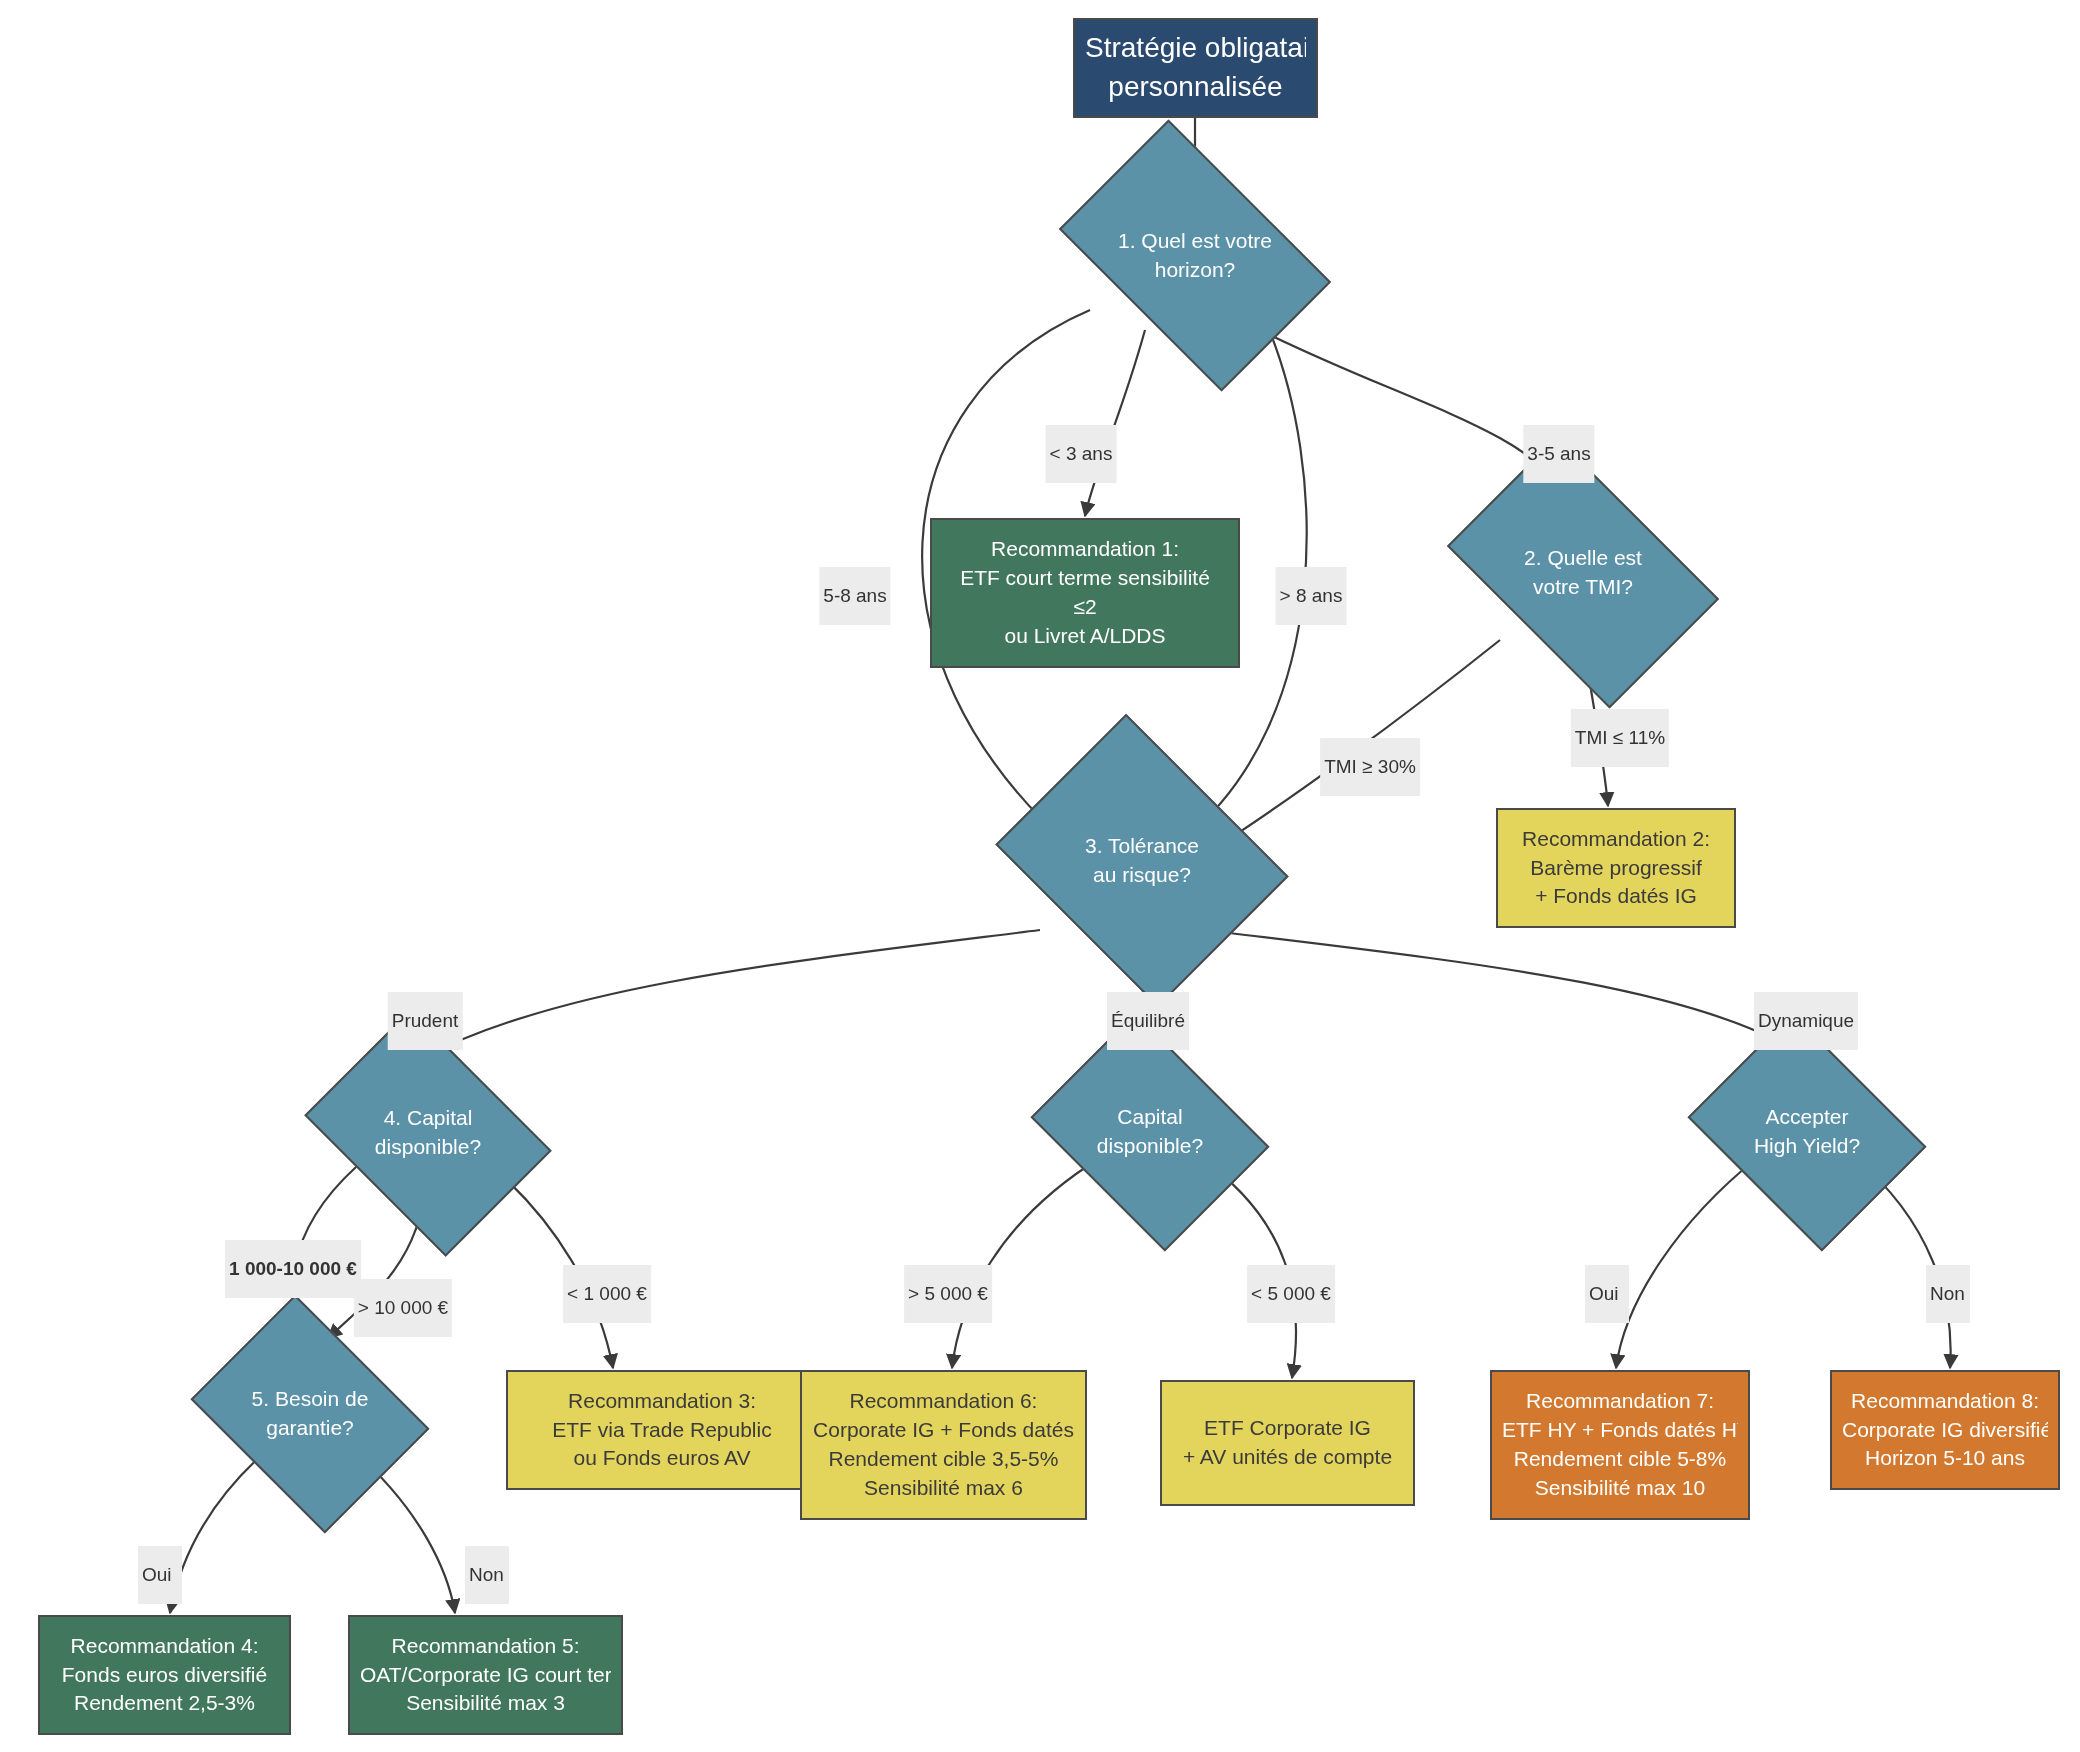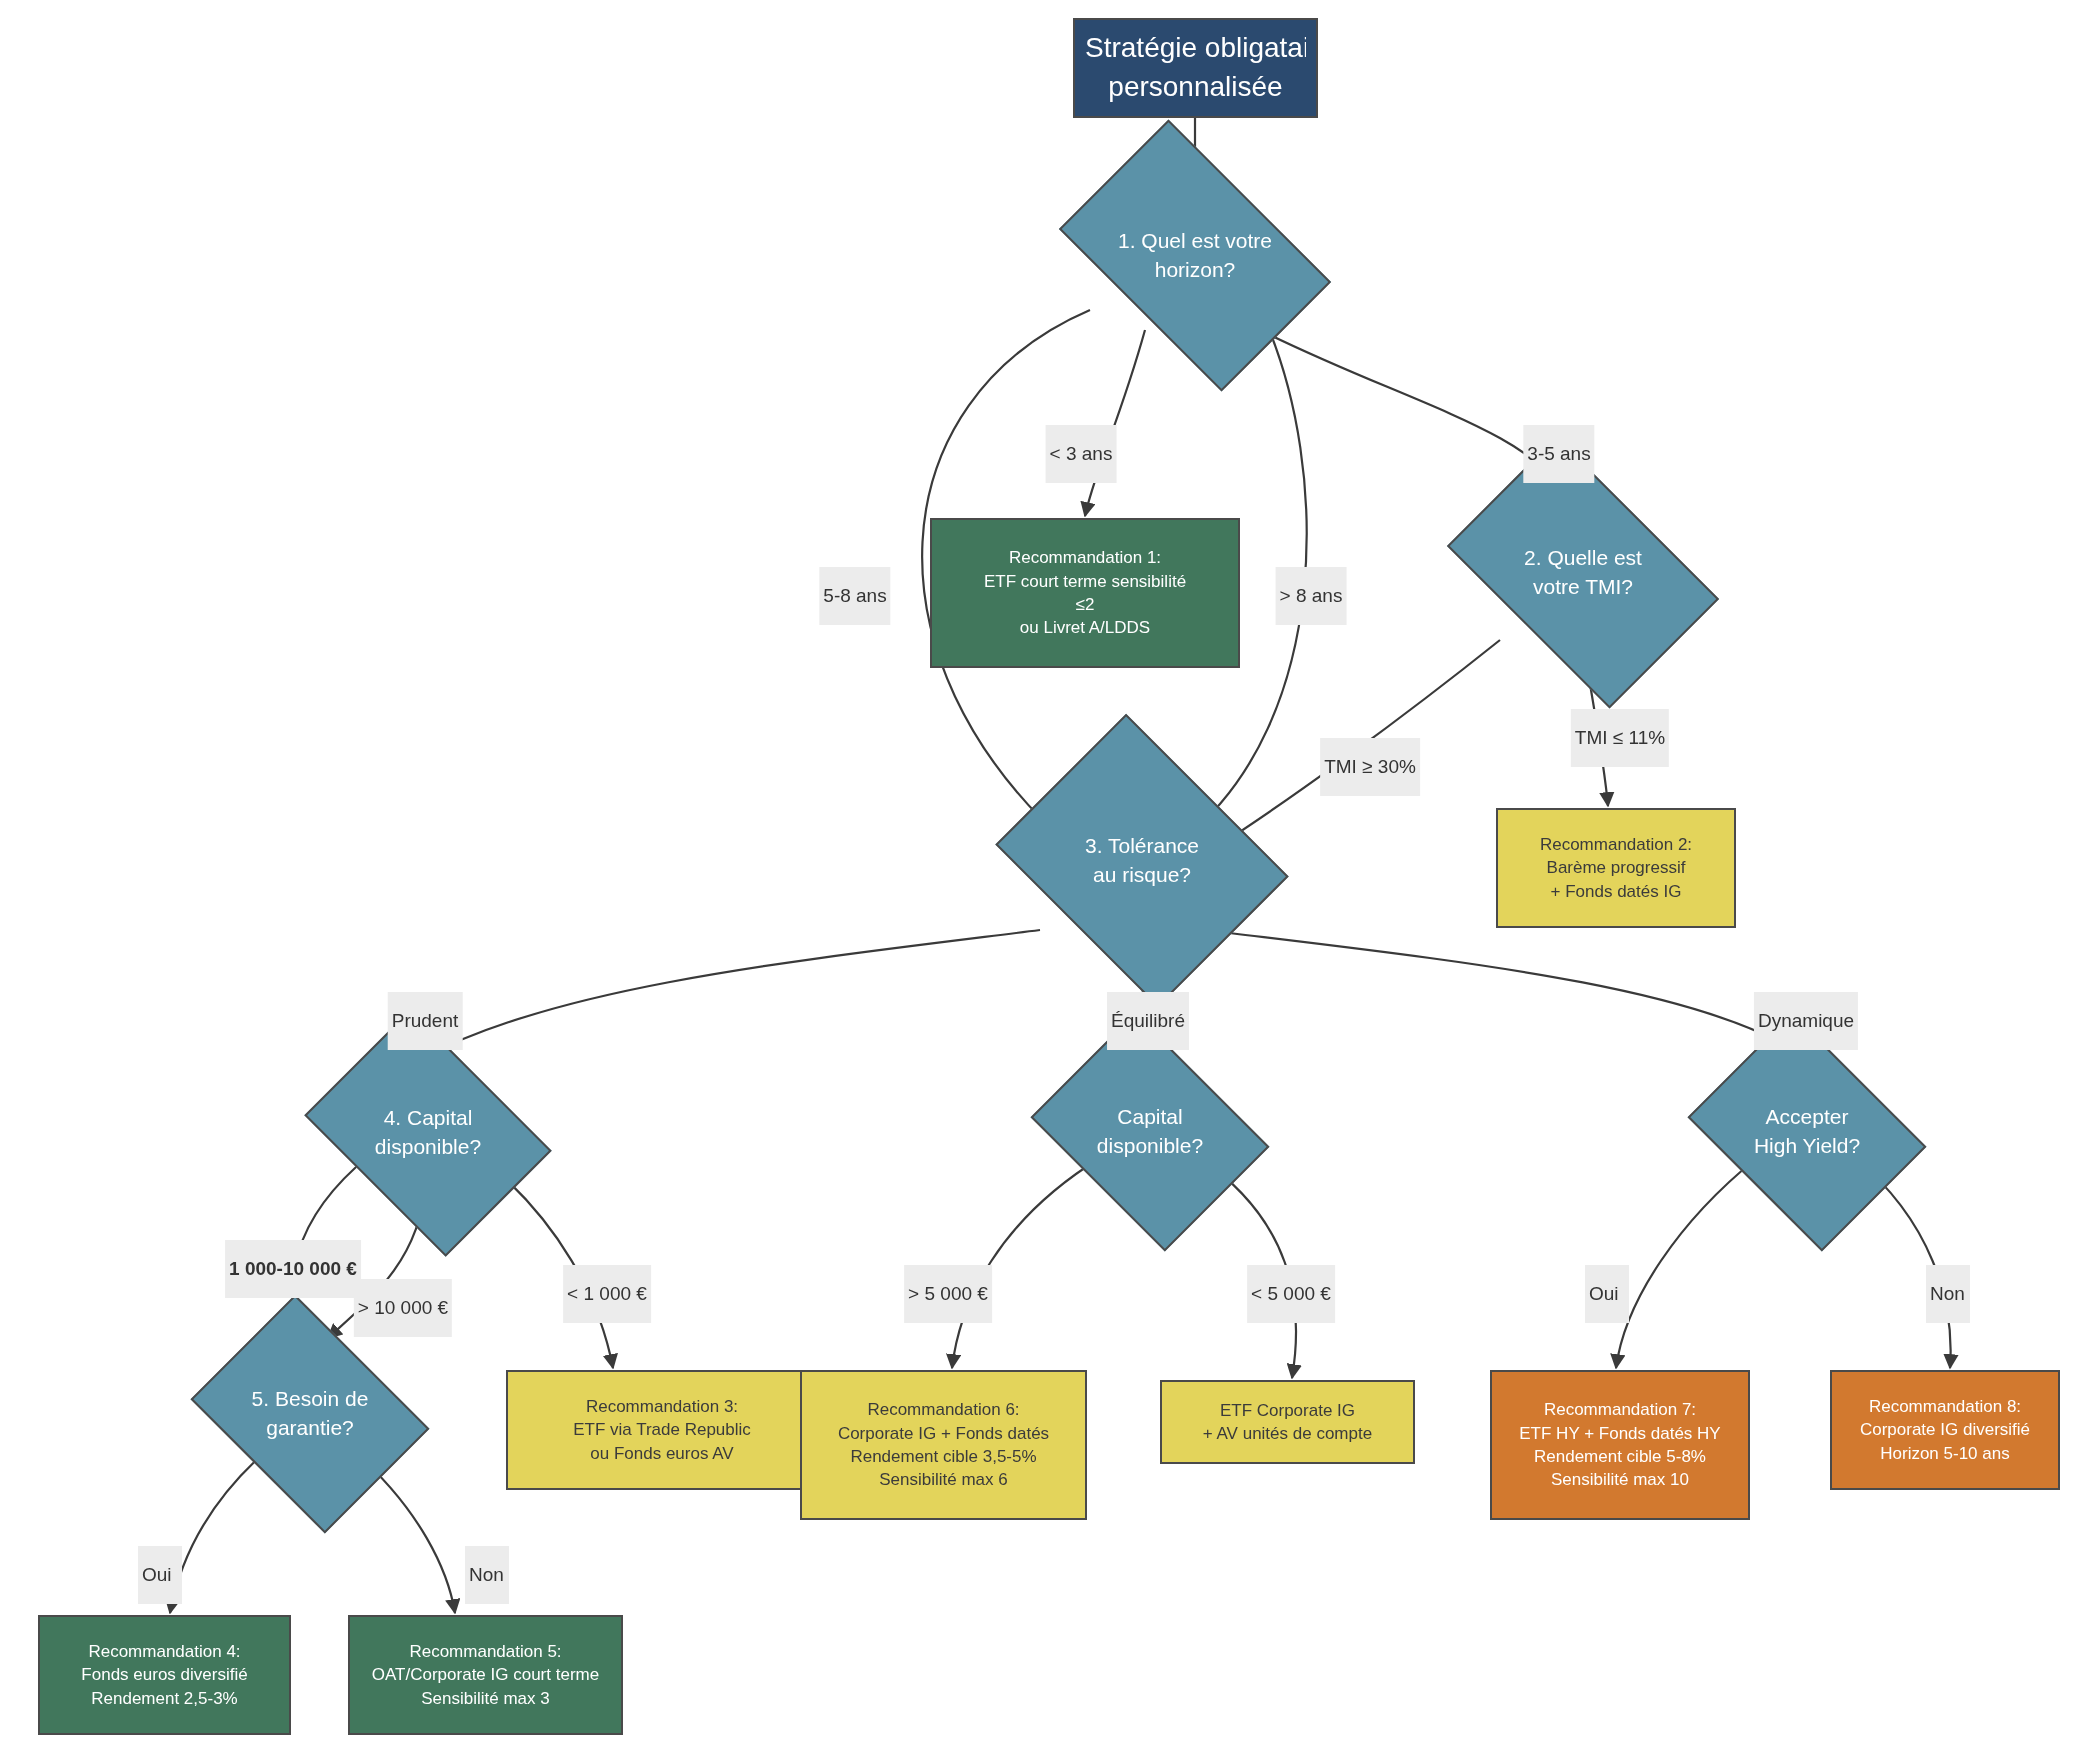--- a/index.html
+++ b/index.html
@@ -29,21 +29,21 @@
 
   
   .elabel{position:absolute;background:#ececec;color:#333333;
           font-size:19px;padding:18px 4px;white-space:nowrap;
           transform:translate(-50%,-50%);z-index:5;
           max-width:118px;overflow:hidden;box-sizing:border-box;}
   .elabel.wide{max-width:180px;}
   .elabel.xwide{max-width:230px;font-weight:bold;}
 
   .fs-root{font-size:28px;}
-  .fs-box{font-size:17px;}
+  .fs-box{font-size:21px;}
   .fs-dia{font-size:21px;}
 </style>
 </head>
 <body>
 
 <div id="canvas">
 
   <svg class="edges" viewBox="0 0 2080 1752" xmlns="http://www.w3.org/2000/svg">
     <defs>
       <marker id="arrow" viewBox="0 0 10 10" refX="9" refY="5" markerWidth="7" markerHeight="7" orient="auto-start-reverse">
@@ -170,21 +170,21 @@
 Sensibilité max 3</span>
   </div>
 
   <div class="node rect yellow fs-box" style="left:800px;top:1370px;width:287px;height:150px;">
     <span class="lines">Recommandation 6:
 Corporate IG + Fonds datés
 Rendement cible 3,5-5%
 Sensibilité max 6</span>
   </div>
 
-  <div class="node rect yellow fs-box" style="left:1160px;top:1380px;width:255px;height:84px;align-items:center;">
+  <div class="node rect yellow fs-box" style="left:1160px;top:1380px;width:255px;height:126px;align-items:center;">
     <span class="lines">ETF Corporate IG
 + AV unités de compte</span>
   </div>
 
   <div class="node rect orange fs-box" style="left:1490px;top:1370px;width:260px;height:150px;">
     <span class="lines">Recommandation 7:
 ETF HY + Fonds datés HY
 Rendement cible 5-8%
 Sensibilité max 10</span>
   </div>

